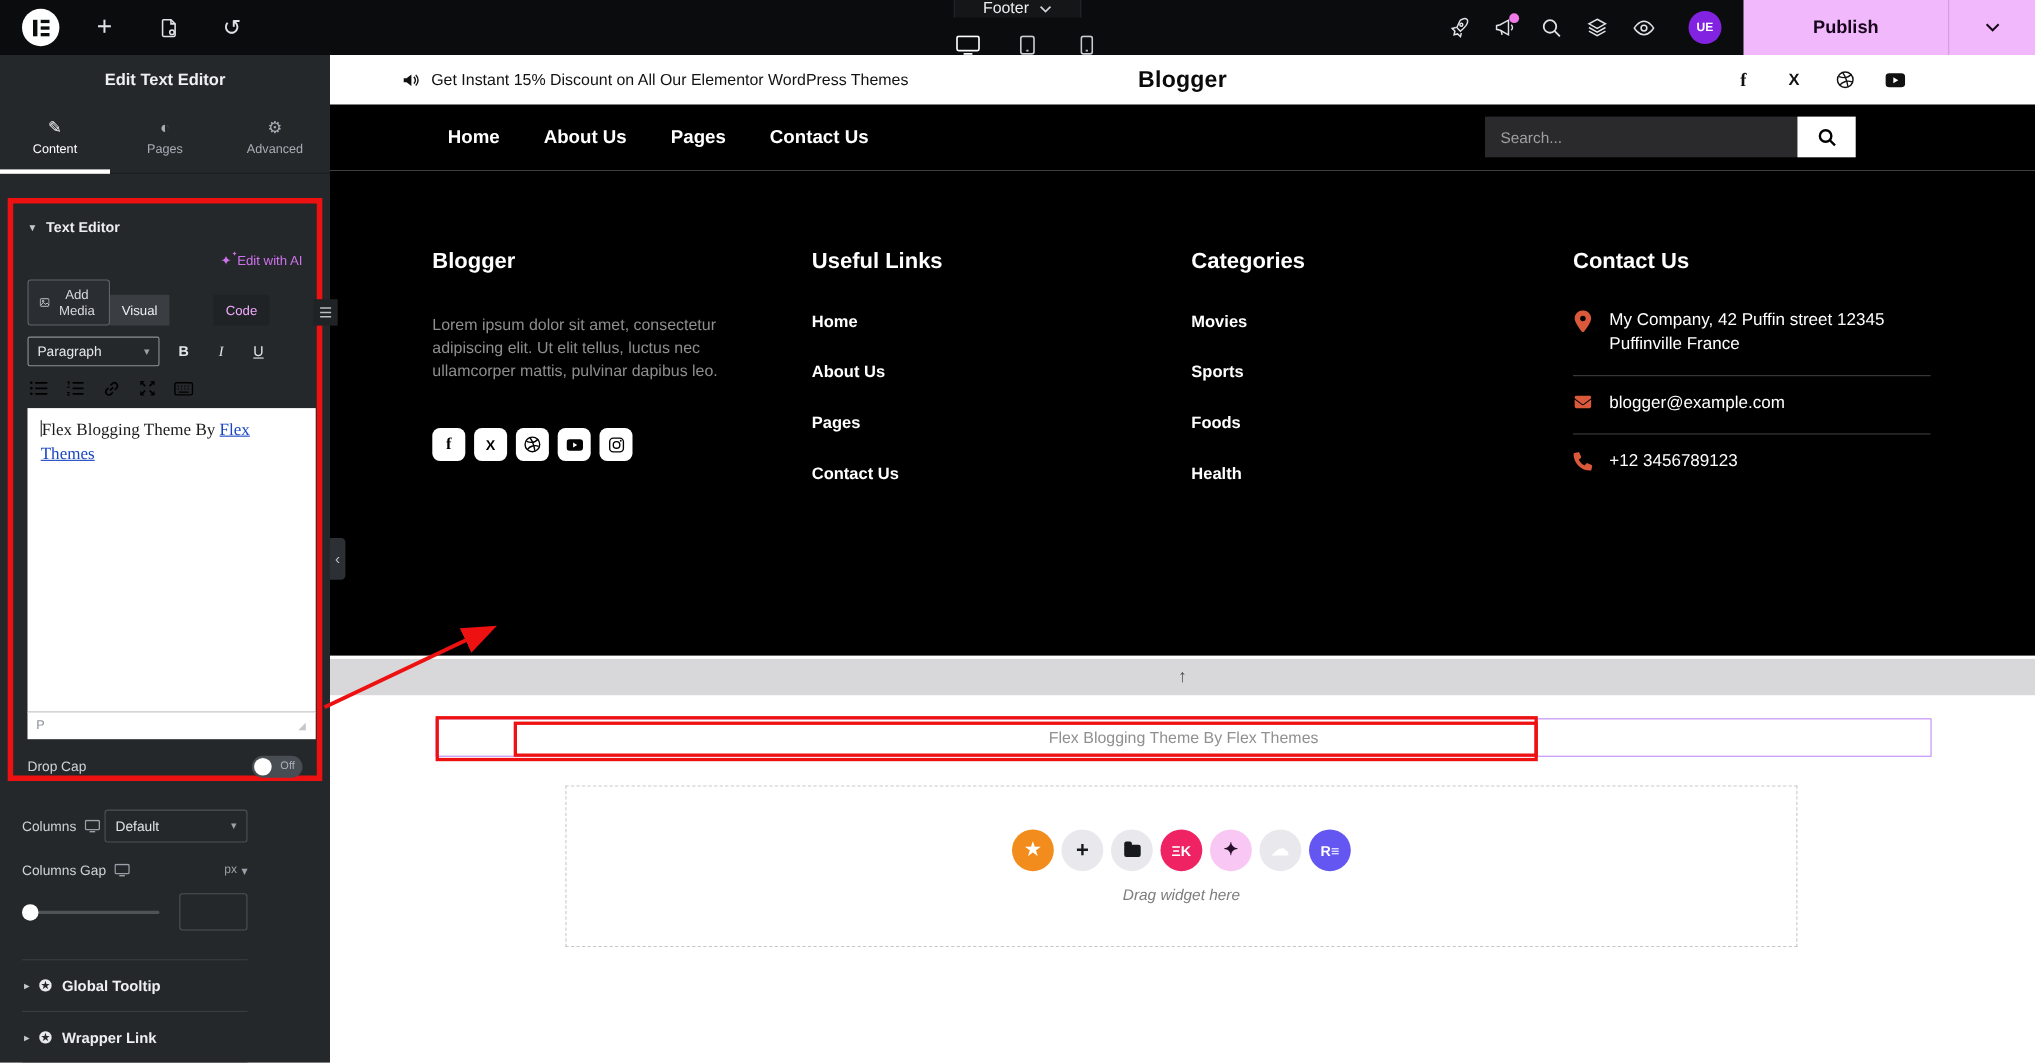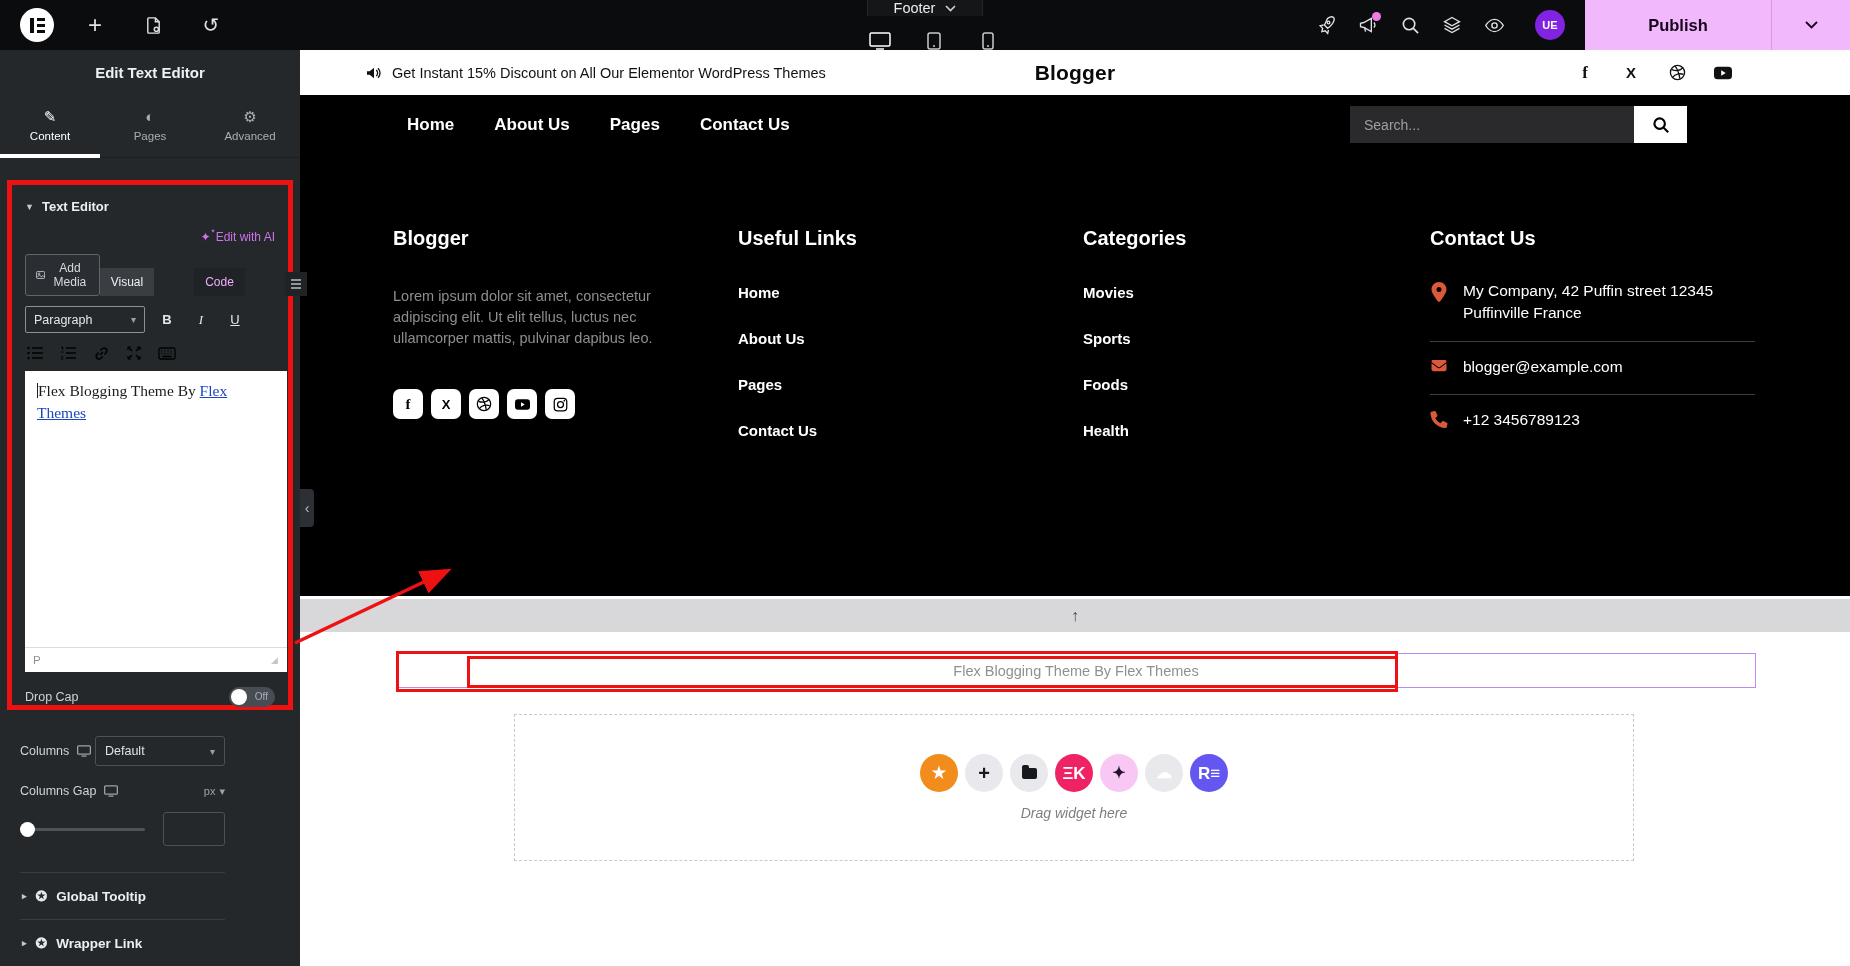--- a/index.html
+++ b/index.html
@@ -188,21 +188,21 @@
     background:#d8d8da; display:flex; align-items:center; justify-content:center; }
   .scroll-up { color:#4c4c4c; font-size:16px; font-weight:700; }
 
   .dropzone { position:absolute; left:214px; top:664px; width:1120px; height:147px;
     border:1px dashed #c9c9cc; display:flex; flex-direction:column; align-items:center;
     justify-content:center; gap:13px; }
   .wrow { display:flex; gap:7px; }
   .wbtn { width:38px; height:38px; border-radius:50%; display:flex; align-items:center;
     justify-content:center; font-weight:700; }
   .wglyph { line-height:1; font-size:16px; }
-  .wglyph-sm { font-size:17px; font-weight:800; letter-spacing:0; }
+  .wglyph-sm { font-size:13px; font-weight:800; letter-spacing:0; }
   .folder-shape { position:relative; width:15px; height:11px; background:#17191c; border-radius:2px; }
   .folder-shape::before { content:""; position:absolute; left:0; top:-3px; width:7px; height:4px;
     background:#17191c; border-radius:2px 2px 0 0; }
   .dz-hint { font-size:14px; font-style:italic; color:#7d7d7d; }
 
   .annot-arrow { position:absolute; left:0; top:0; z-index:60; pointer-events:none; }
 </style>
 </head>
 <body>
 

